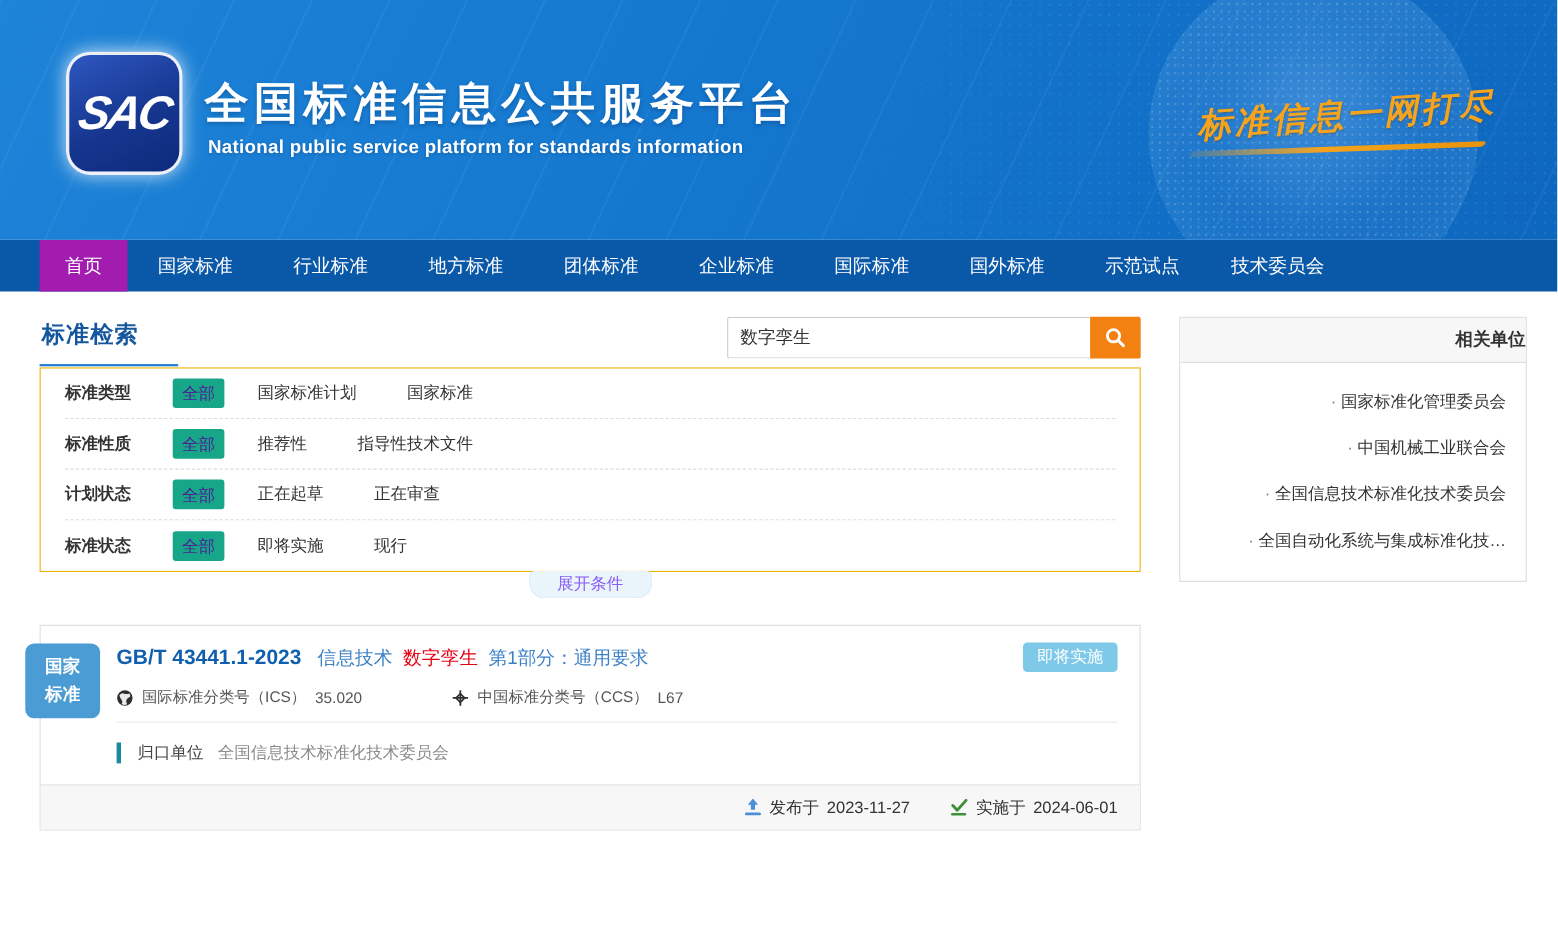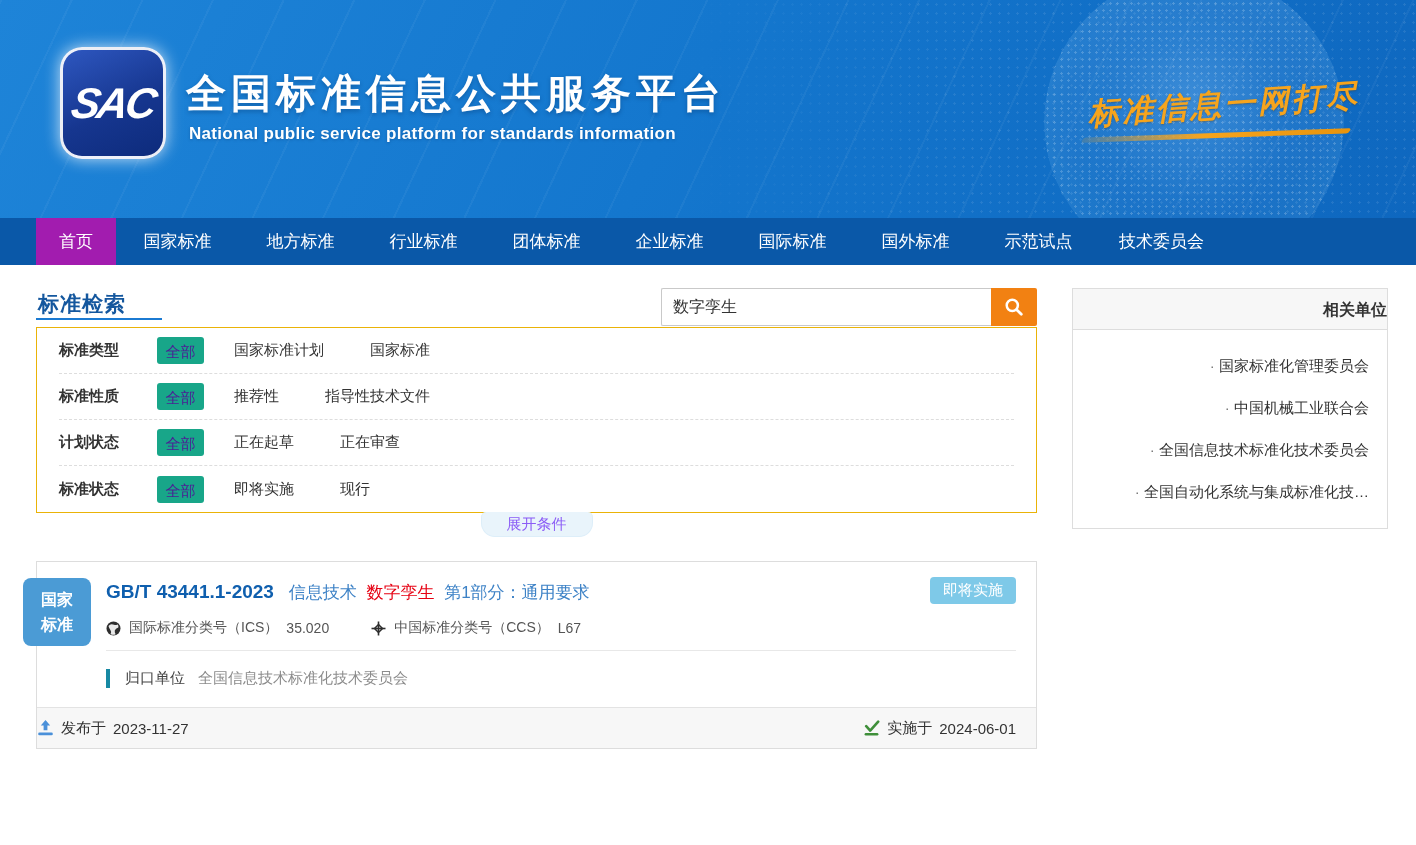--- a/index.html
+++ b/index.html
@@ -67,21 +67,21 @@
     min-width:123px; text-align:center; line-height:47px; color:#fff; font-size:17px; cursor:pointer;
   }
   .nav-tab.home { min-width:80px; }
   .nav-tab.active { background:#a21caf; }
   
   .content { display:flex; padding:23px 28px 0 36px; gap:35px; }
   .main-col { width:1001px; flex:0 0 auto; }
   .side-col { width:316px; flex:0 0 auto;text-align:right; }
   
   .search-row { display:flex; justify-content:space-between; align-items:flex-start; }
-  .section-title-wrap { width:126px; border-bottom:2px solid #1b7ad2; cursor:pointer; }
+  .section-title-wrap { width:126px; border-bottom:2px solid #1b7ad2; padding-bottom:13px; cursor:pointer; }
   .section-title-wrap h2 { margin:2px 0 0 2px; font-size:21px; color:#14579e; letter-spacing:1px; }
   .search-box { display:flex; width:376px; height:38px; }
   .search-box input {
     flex:1; border:1px solid #c9c9c9; border-right:none; font-size:16px; color:#333;
     padding:0 11px; outline:none; font-family:inherit; border-radius:2px 0 0 2px;
   }
   .search-btn {
     width:46px; background:#f28112; border:none; display:flex; align-items:center;
     justify-content:center; cursor:pointer; border-radius:0 2px 2px 0;
   }
@@ -119,32 +119,32 @@
   }
   .card-body { padding:17px 20px 0 69px; position:relative; }
   .title-row { font-size:17px; line-height:26px; cursor:pointer; padding-right:120px; }
   .title-row .code { font-size:19px; font-weight:bold; color:#0f5fae; margin-right:10px; }
   .title-row .part { color:#3d82c6; }
   .title-row .hl { color:#e60012; margin:0 5px; }
   .status-badge {
     position:absolute; right:20px; top:15px; background:#7ec9e8; color:#fff; font-size:15px;
     padding:4px 13px; border-radius:4px;
   }
-  .meta-row { margin-top:13px; display:flex; align-items:center; color:#555; font-size:14px; }
+  .meta-row { margin-top:13px; display:flex; align-items:center; color:#555; font-size:14px;gap:40px; }
   .meta-group { display:flex; align-items:center; margin-right:42px; }
   .meta-group .icon { margin-right:8px; display:flex; }
   .meta-group .val { margin-left:8px; }
   .divider { border-bottom:1px solid #e8e8e8; margin-top:13px; }
   .info-row { display:flex; align-items:center; margin-top:18px; font-size:15px; }
   .info-row .bar { width:4px; height:19px; background:#1789a3; margin-right:15px; flex:0 0 auto; }
   .info-row .lbl { color:#444; }
   .info-row .val { color:#8b8b8b; margin-left:13px; }
   .card-footer {
     margin-top:19px; height:41px; background:#f7f7f7; border-top:1px solid #e3e3e3;
-    display:flex; align-items:center; justify-content:space-between; gap:36px; padding-right:20px;
+    display:flex; align-items:center; justify-content:flex-end; gap:36px; padding-right:20px;
     font-size:15px; color:#333;
   }
   .date-item { display:flex; align-items:center; gap:7px; }
   
   .sidebar-panel { border:1px solid #ddd; background:#fff; }
   .sidebar-header {
     height:41px; line-height:41px; background:#f7f7f7; border-bottom:1px solid #ddd;
     font-size:16px; font-weight:bold; color:#333; padding-left:20px;
   }
   .sidebar-list { padding:8px 18px 4px; }
@@ -168,22 +168,22 @@
     </div>
     <h1 class="site-title">全国标准信息公共服务平台</h1>
     <div class="site-subtitle">National public service platform  for standards information</div>
     <div class="header-slogan">标准信息一网打尽</div>
     <div class="slogan-underline"></div>
   </header>
 
   <nav class="main-nav">
     <div class="nav-tab home active">首页</div>
     <div class="nav-tab">国家标准</div>
+    <div class="nav-tab">行业标准</div>
     <div class="nav-tab">地方标准</div>
-    <div class="nav-tab">行业标准</div>
     <div class="nav-tab">团体标准</div>
     <div class="nav-tab">企业标准</div>
     <div class="nav-tab">国际标准</div>
     <div class="nav-tab">国外标准</div>
     <div class="nav-tab">示范试点</div>
     <div class="nav-tab">技术委员会</div>
   </nav>
 
   <div class="content">
 

